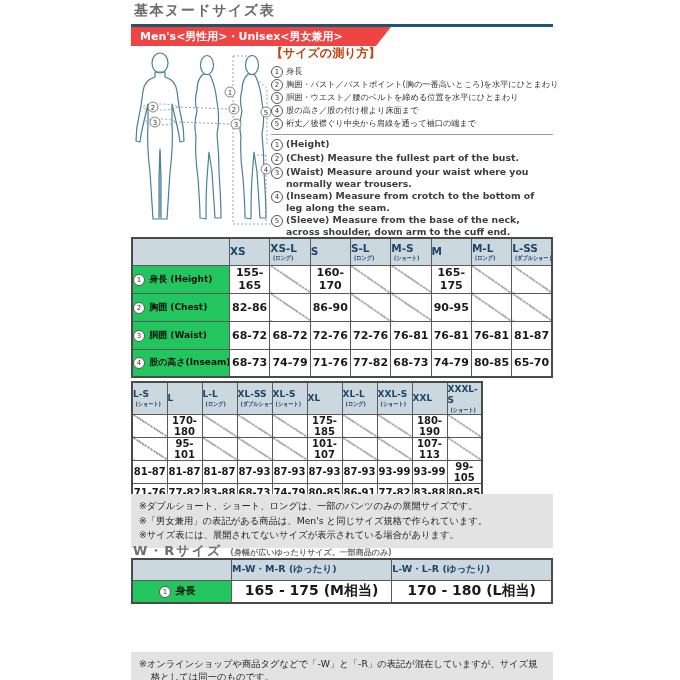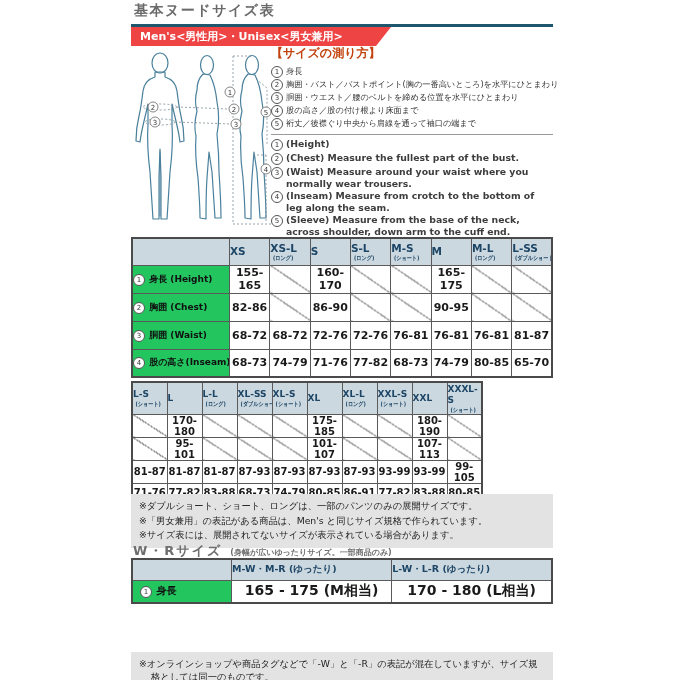--- a/index.html
+++ b/index.html
@@ -40,21 +40,21 @@
   td.val{font-size:11px;font-weight:bold;color:#1a1a1a;text-align:center;}
   td.diag{background:linear-gradient(to top right,transparent calc(50% - .6px),
           #8f8f8f calc(50% - .6px),#8f8f8f calc(50% + .6px),transparent calc(50% + .6px));}
   .t1 thead tr{height:27px;} .t1 tbody tr{height:28px;}
   .t1 th:first-child{width:96px;}
   .t2 thead tr{height:32px;} .t2 tbody tr{height:20px;}
   .t2 .sz{font-size:9px;} .t2 td.val{font-size:10px;}
   .t3 thead tr{height:21px;} .t3 tbody tr{height:23px;}
   .t3 thead th{font-size:9.5px;font-weight:bold;}
   .t3 th:first-child{width:98px;}
-  .t3 th.rowlab{font-size:10px;padding-left:7px;}
+  .t3 th.rowlab{font-size:10px;padding-left:26px;}
   .t3 td.val{font-size:14px;}
 
   
   .notebox{background:#e3e3e3;padding:5px 8px;box-sizing:border-box;width:422px;}
   .notebox div{font-size:9.3px;line-height:14.5px;color:#222;white-space:nowrap;}
   .notebox.wrap div{white-space:normal;padding-left:12px;text-indent:-12px;line-height:13px;}
 
   
   .wr-head{font-size:13px;font-weight:bold;color:#6e6e6e;letter-spacing:2px;}
   .wr-sub{font-size:8px;font-weight:bold;color:#6e6e6e;letter-spacing:0;margin-left:3px;}

